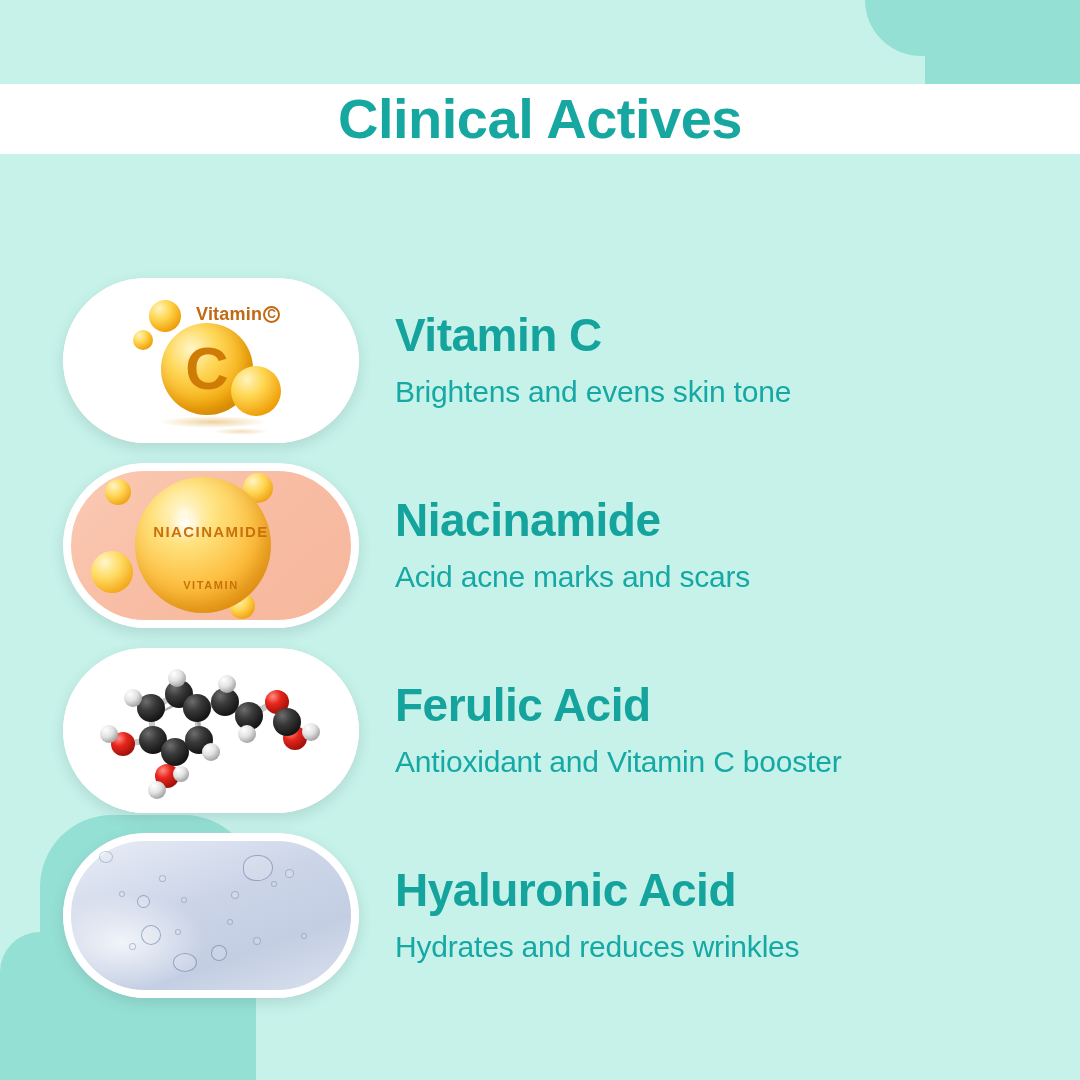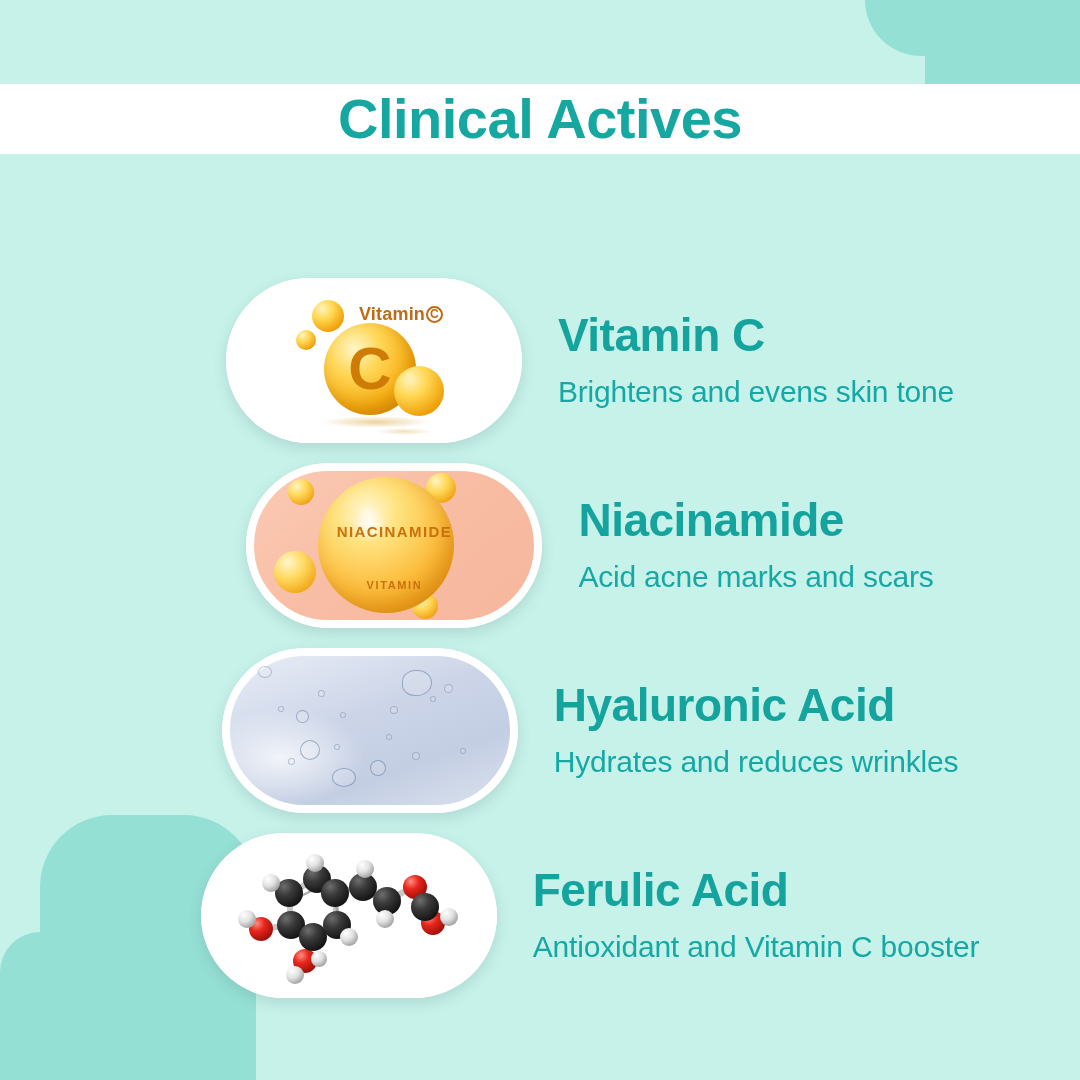--- a/index.html
+++ b/index.html
@@ -68,22 +68,21 @@
   
   .list{
     position:absolute; top:268px; left:0;
     width:1080px;
     z-index:2;
   }
   .row{
     display:flex;
     align-items:center;
     height:185px;
-    padding-left:100px;
-    justify-content:center;
+    padding-left:63px;
   }
   .card{
     width:296px;
     height:165px;
     min-width:296px;
     border-radius:84px;
     background:#ffffff;
     box-shadow:0 5px 14px rgba(60,90,90,0.16);
     overflow:hidden;
     position:relative;
@@ -263,49 +262,20 @@
         <div class="c2-b4"></div>
         <div class="c2-sphere"></div>
         <div class="c2-star"></div>
         <div class="c2-t1">NIACINAMIDE</div>
         <div class="c2-t3">VITAMIN</div>
       </div>
     </div>
     <div class="text-col">
       <div class="row-title nowrap">Niacinamide</div>
       <div class="row-sub nowrap">Acid acne marks and scars</div>
-    </div>
-  </div>
-
-  <div class="row">
-    <div class="card">
-      <div class="card-inner">
-        <div class="c3-bg"></div>
-        <div class="bubble" style="left:180px;top:22px;width:30px;height:26px;border-radius:48% 52% 55% 45%;"></div>
-        <div class="bubble" style="left:78px;top:92px;width:20px;height:20px;"></div>
-        <div class="bubble" style="left:74px;top:62px;width:13px;height:13px;"></div>
-        <div class="bubble" style="left:110px;top:120px;width:24px;height:19px;border-radius:50%;"></div>
-        <div class="bubble" style="left:148px;top:112px;width:16px;height:16px;"></div>
-        <div class="bubble sm" style="left:36px;top:18px;width:14px;height:12px;"></div>
-        <div class="bubble sm" style="left:222px;top:36px;width:9px;height:9px;"></div>
-        <div class="bubble sm" style="left:168px;top:58px;width:8px;height:8px;"></div>
-        <div class="bubble sm" style="left:96px;top:42px;width:7px;height:7px;"></div>
-        <div class="bubble sm" style="left:56px;top:58px;width:6px;height:6px;"></div>
-        <div class="bubble sm" style="left:118px;top:64px;width:6px;height:6px;"></div>
-        <div class="bubble sm" style="left:112px;top:96px;width:6px;height:6px;"></div>
-        <div class="bubble sm" style="left:164px;top:86px;width:6px;height:6px;"></div>
-        <div class="bubble sm" style="left:190px;top:104px;width:8px;height:8px;"></div>
-        <div class="bubble sm" style="left:208px;top:48px;width:6px;height:6px;"></div>
-        <div class="bubble sm" style="left:66px;top:110px;width:7px;height:7px;"></div>
-        <div class="bubble sm" style="left:238px;top:100px;width:6px;height:6px;"></div>
-      </div>
-    </div>
-    <div class="text-col">
-      <div class="row-title nowrap">Hyaluronic Acid</div>
-      <div class="row-sub nowrap">Hydrates and reduces wrinkles</div>
     </div>
   </div>
 
   <div class="row">
     <div class="card">
       <div class="card-inner">
         <div class="c4-bg"></div>
         <svg class="mol" viewBox="0 0 296 165">
           <defs>
             <radialGradient id="gC" cx="33%" cy="27%" r="72%">
@@ -380,13 +350,42 @@
           <circle cx="248" cy="84" r="9" fill="url(#gH)"></circle>
         </svg>
       </div>
     </div>
     <div class="text-col">
       <div class="row-title nowrap">Ferulic Acid</div>
       <div class="row-sub nowrap">Antioxidant and Vitamin C booster</div>
     </div>
   </div>
 
+  <div class="row">
+    <div class="card">
+      <div class="card-inner">
+        <div class="c3-bg"></div>
+        <div class="bubble" style="left:180px;top:22px;width:30px;height:26px;border-radius:48% 52% 55% 45%;"></div>
+        <div class="bubble" style="left:78px;top:92px;width:20px;height:20px;"></div>
+        <div class="bubble" style="left:74px;top:62px;width:13px;height:13px;"></div>
+        <div class="bubble" style="left:110px;top:120px;width:24px;height:19px;border-radius:50%;"></div>
+        <div class="bubble" style="left:148px;top:112px;width:16px;height:16px;"></div>
+        <div class="bubble sm" style="left:36px;top:18px;width:14px;height:12px;"></div>
+        <div class="bubble sm" style="left:222px;top:36px;width:9px;height:9px;"></div>
+        <div class="bubble sm" style="left:168px;top:58px;width:8px;height:8px;"></div>
+        <div class="bubble sm" style="left:96px;top:42px;width:7px;height:7px;"></div>
+        <div class="bubble sm" style="left:56px;top:58px;width:6px;height:6px;"></div>
+        <div class="bubble sm" style="left:118px;top:64px;width:6px;height:6px;"></div>
+        <div class="bubble sm" style="left:112px;top:96px;width:6px;height:6px;"></div>
+        <div class="bubble sm" style="left:164px;top:86px;width:6px;height:6px;"></div>
+        <div class="bubble sm" style="left:190px;top:104px;width:8px;height:8px;"></div>
+        <div class="bubble sm" style="left:208px;top:48px;width:6px;height:6px;"></div>
+        <div class="bubble sm" style="left:66px;top:110px;width:7px;height:7px;"></div>
+        <div class="bubble sm" style="left:238px;top:100px;width:6px;height:6px;"></div>
+      </div>
+    </div>
+    <div class="text-col">
+      <div class="row-title nowrap">Hyaluronic Acid</div>
+      <div class="row-sub nowrap">Hydrates and reduces wrinkles</div>
+    </div>
+  </div>
+
 </div>
 
 </body></html>

